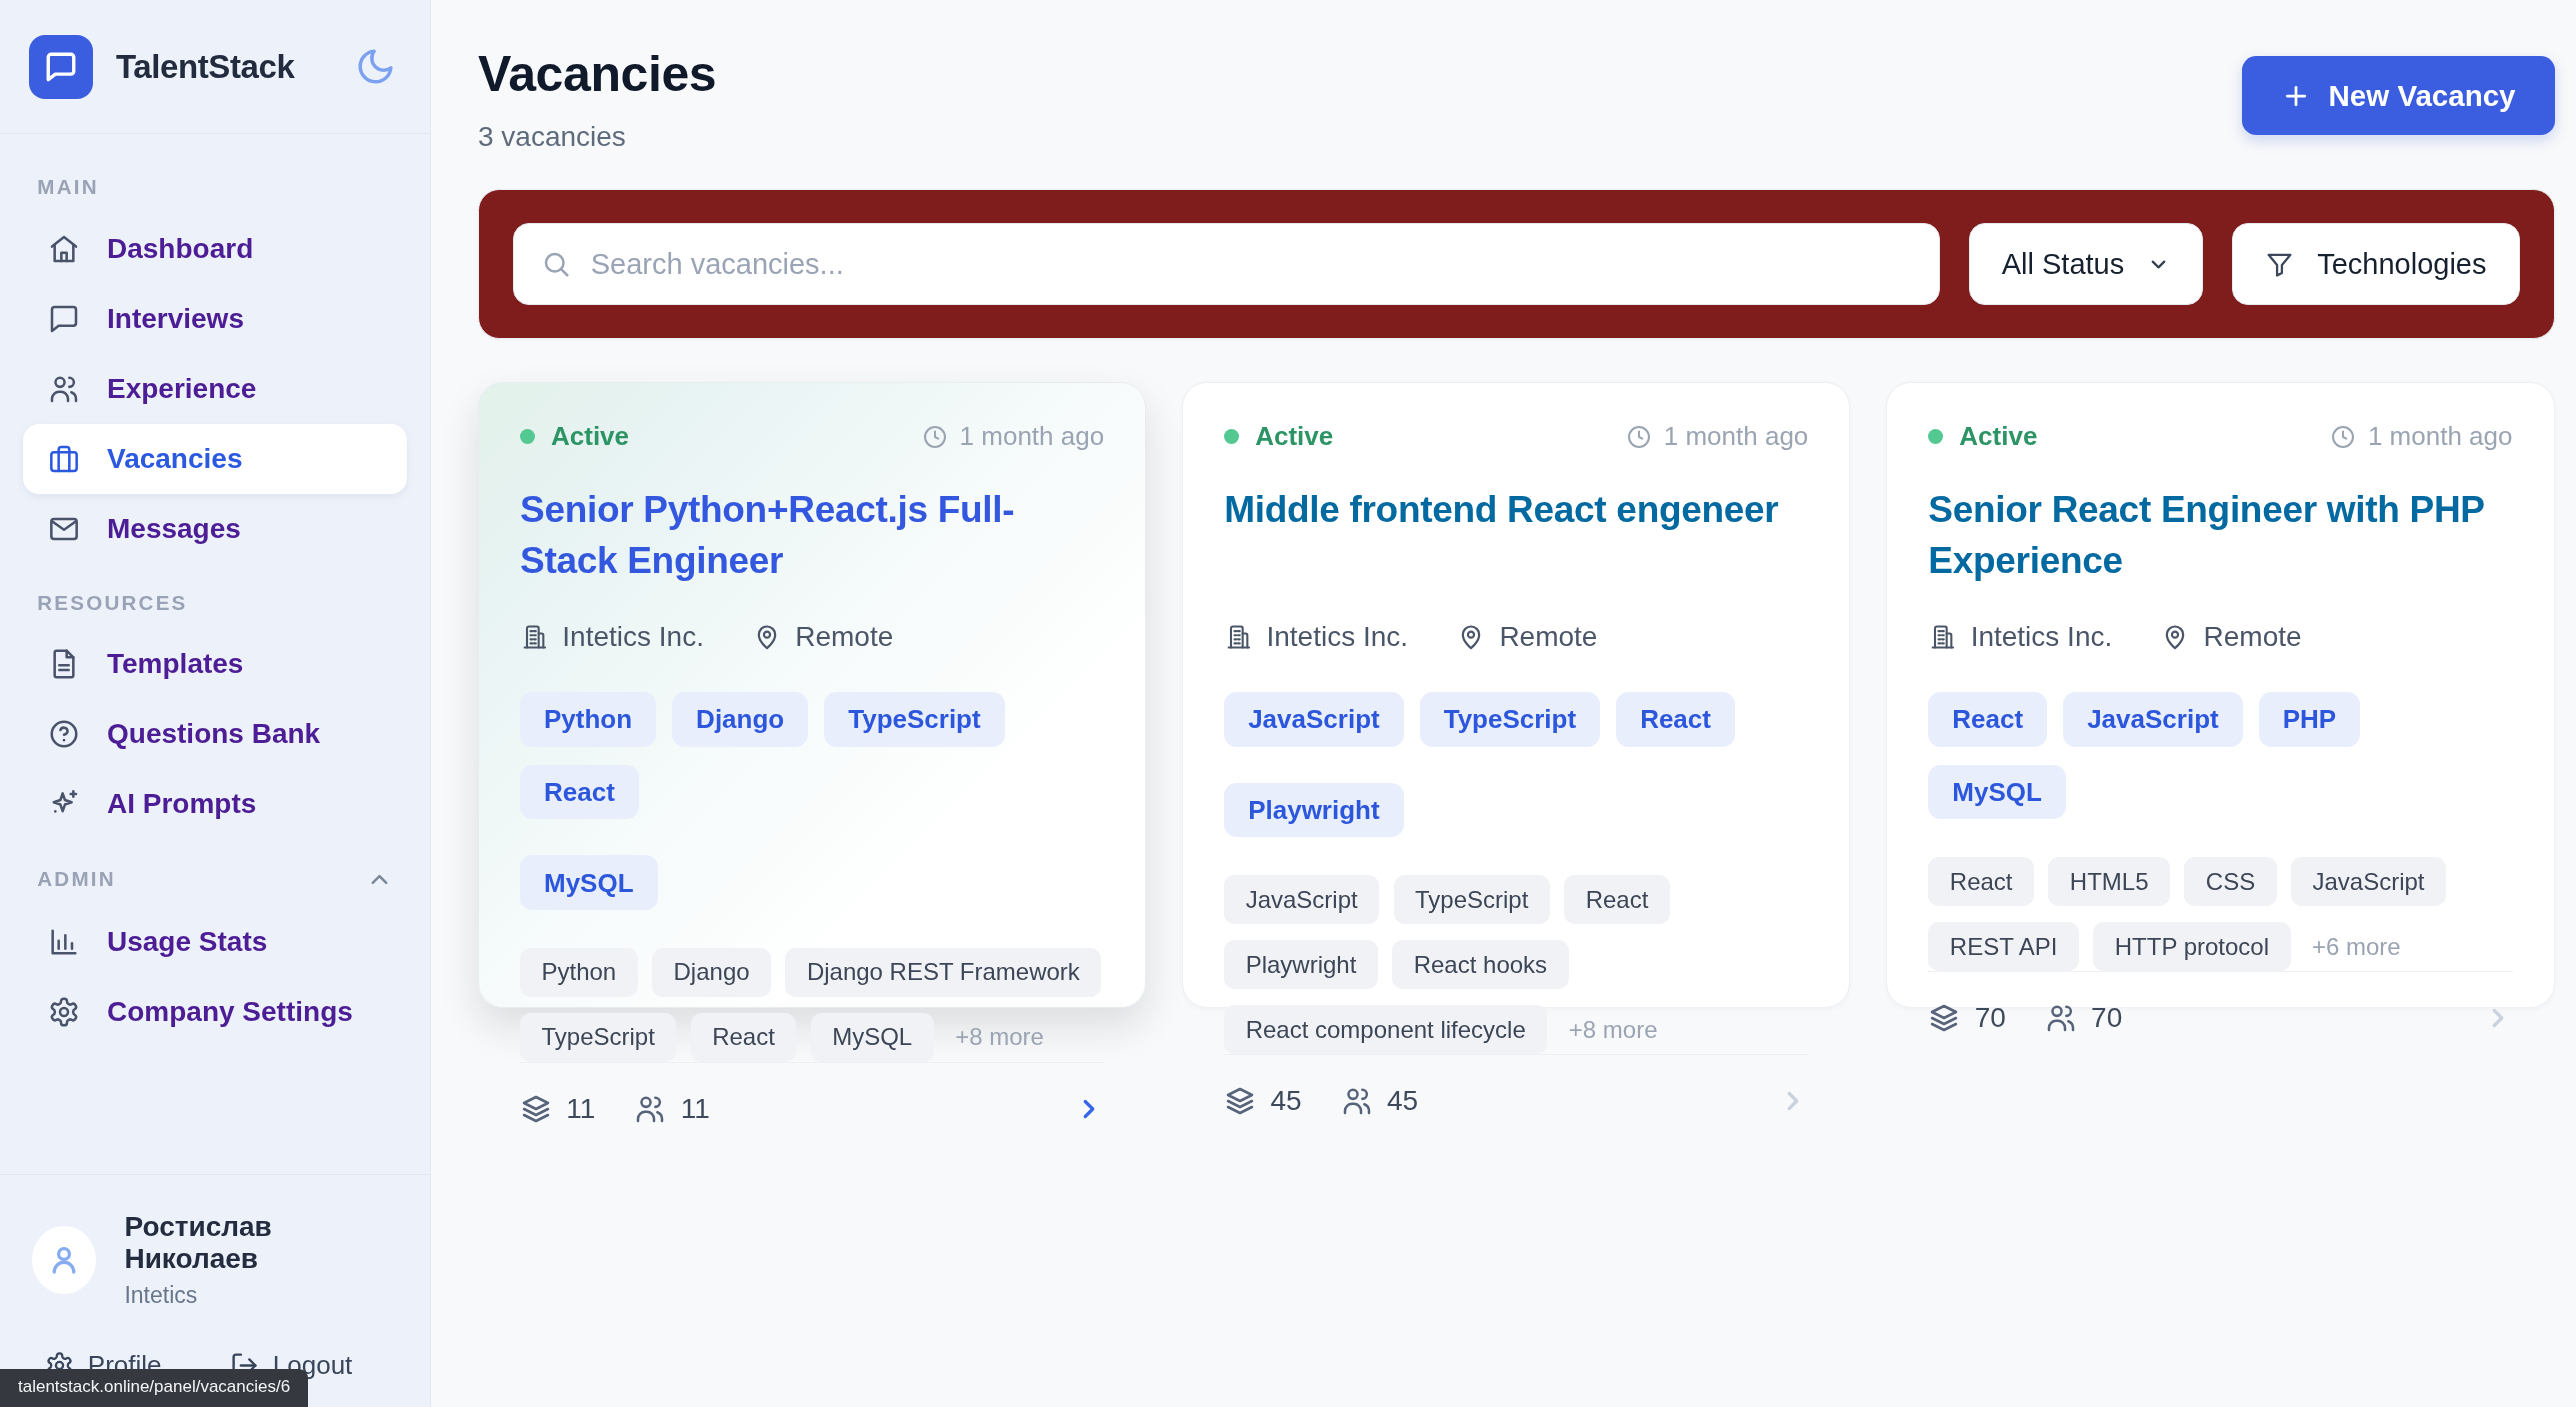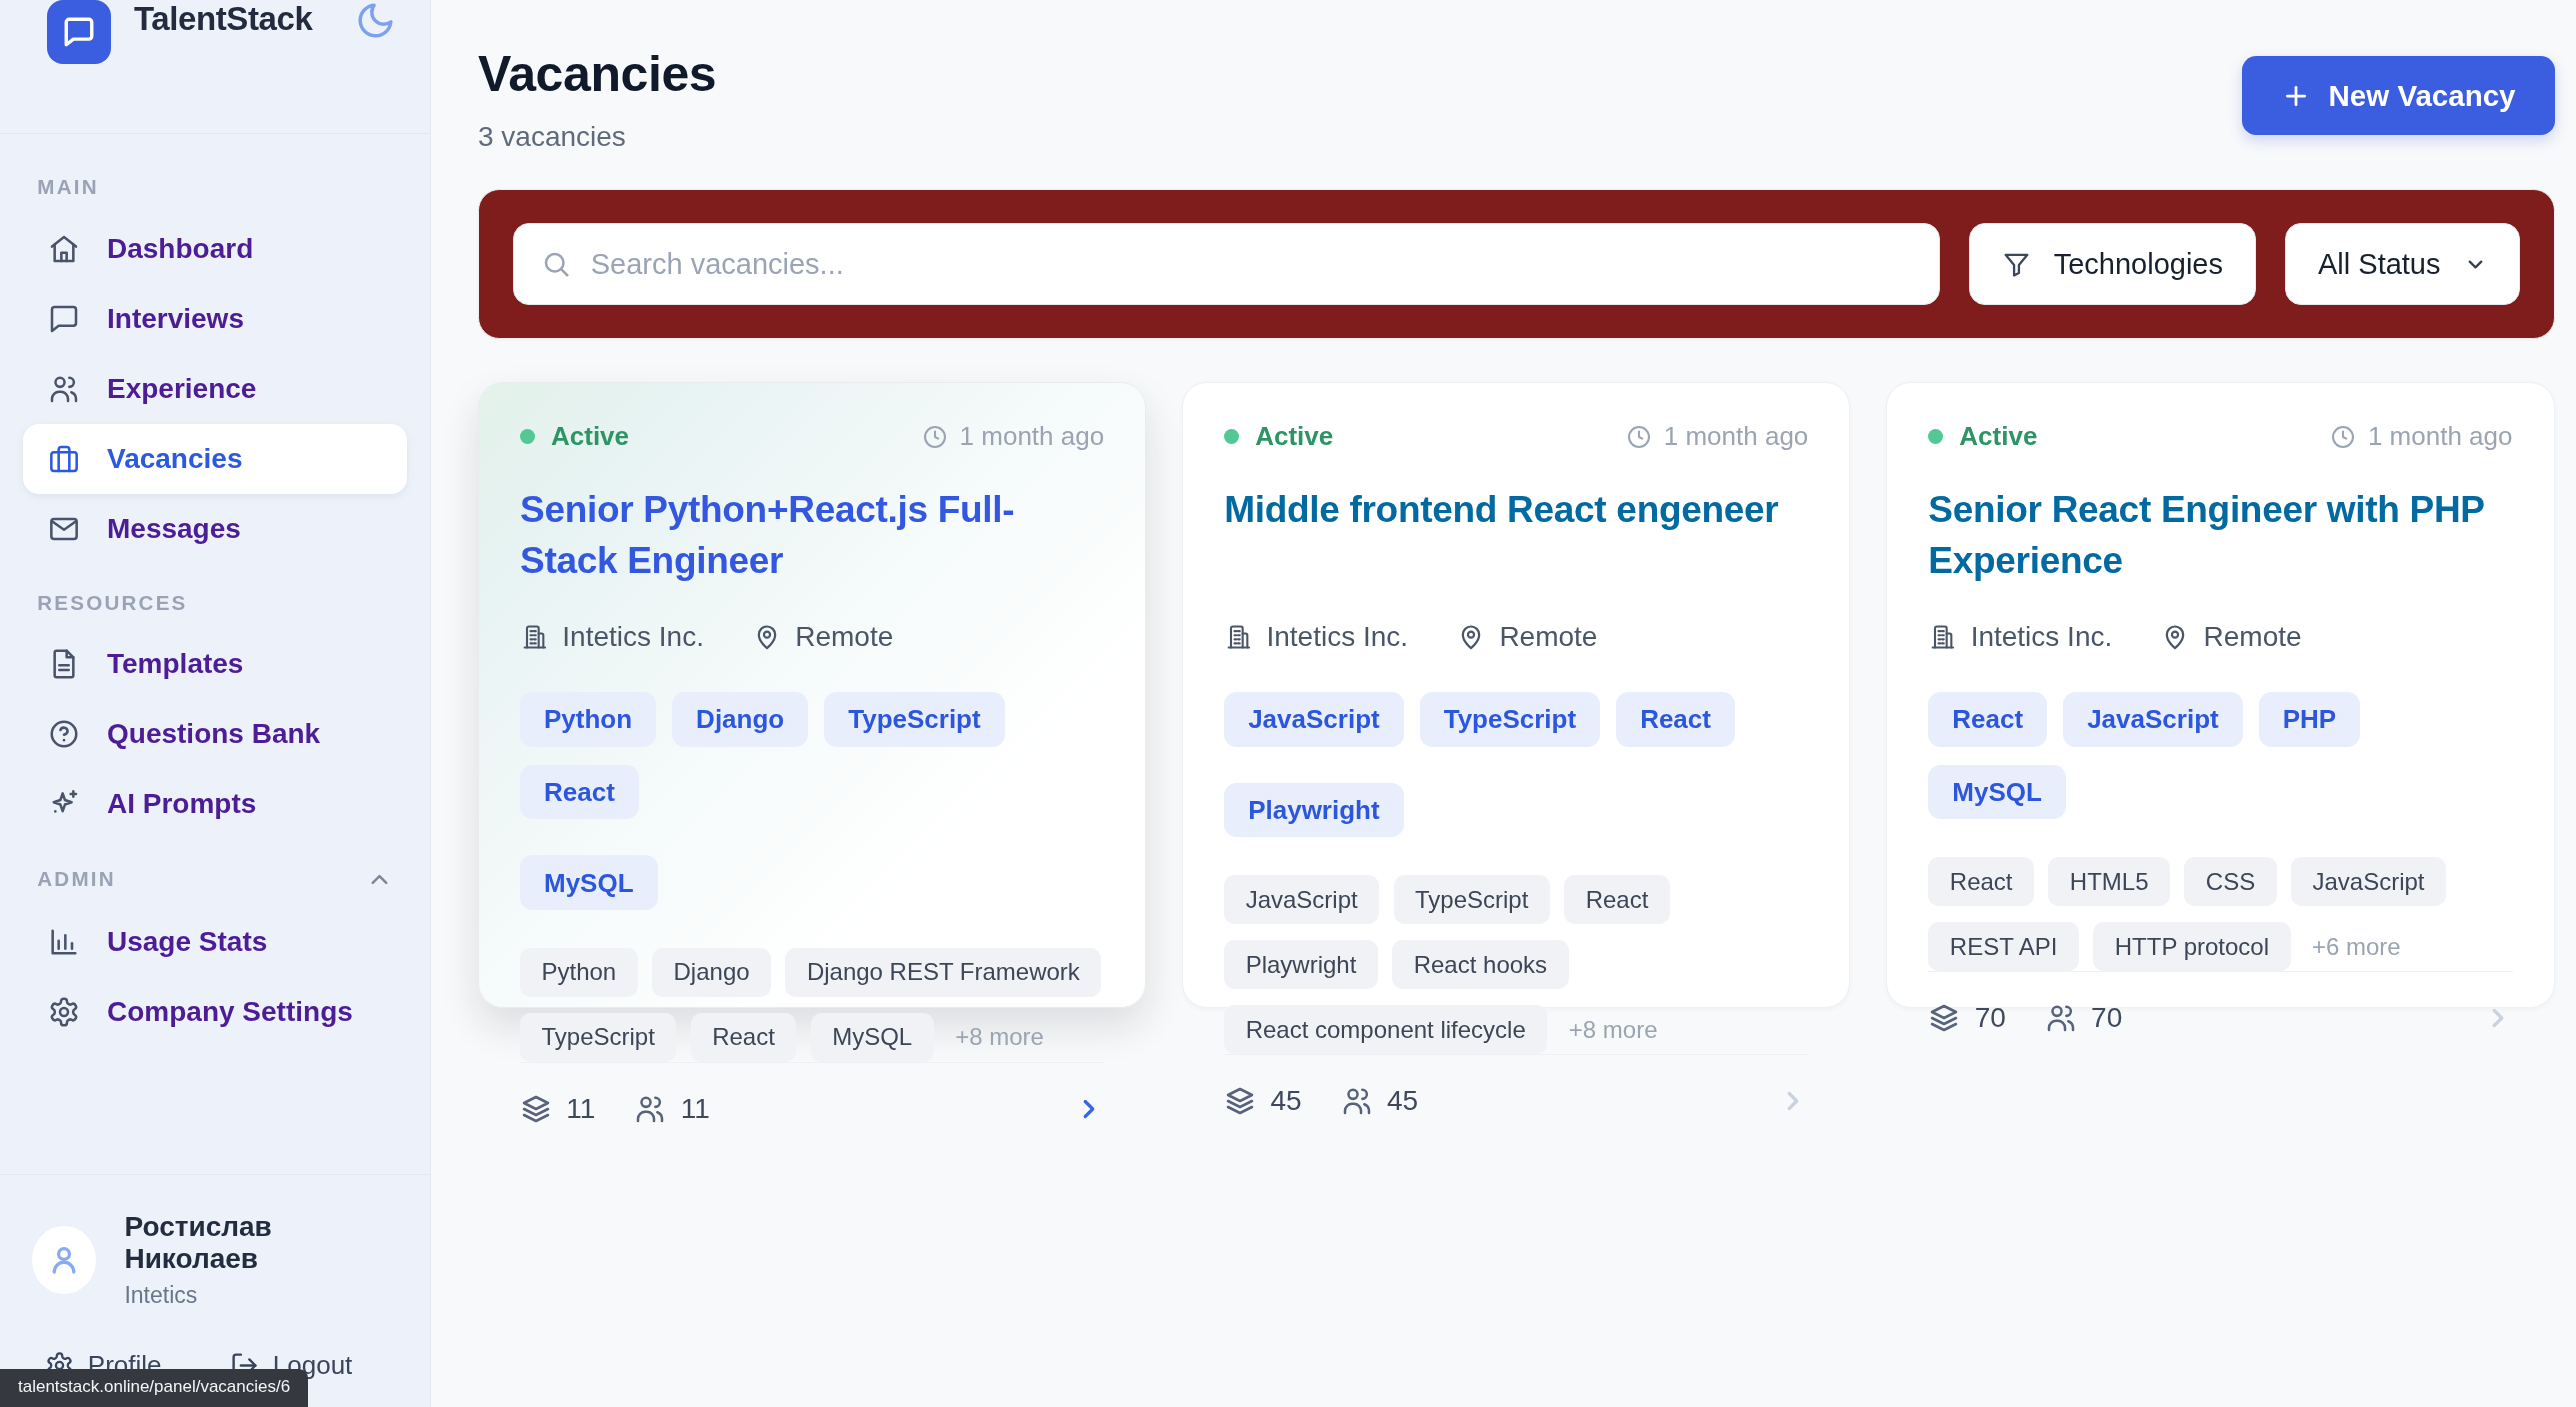--- a/index.html
+++ b/index.html
@@ -11,22 +11,22 @@
   .icon { display:inline-flex; align-items:center; justify-content:center; flex:none; }
   .icon svg { width:100%; height:100%; display:block; }
 
   
   .sidebar {
     position:absolute; left:0; top:0; width:431px; height:1408px;
     background:#edf2fa; border-right:1.8px solid #e2e8f2;
     display:flex; flex-direction:column;
   }
   .sb-header {
-    height:134px; flex:none; display:flex; align-items:flex-start;
-    padding:0 34px 0 47px; gap:23px; border-bottom:1.8px solid #e2e8f2;
+    height:134px; flex:none; display:flex; align-items:center;
+    padding:0 34px 0 29px; gap:23px; border-bottom:1.8px solid #e2e8f2;
   }
   .logo {
     width:64px; height:64px; border-radius:16px; background:#3b5ee0;
     display:flex; align-items:center; justify-content:center; color:#fff;
   }
   .logo .icon { width:34px; height:34px; }
   .app-name { font-size:33px; font-weight:700; color:#222c3e; letter-spacing:-0.4px; }
   .moon-btn { margin-left:auto; width:41px; height:41px; color:#7ba1f0; cursor:pointer; }
 
   .sb-nav { flex:1; padding:14.3px 23px 0; overflow:hidden; }
@@ -343,34 +343,34 @@
     <div class="search-box">
       <span class="icon">
         <svg viewBox="0 0 24 24" fill="none" stroke="currentColor" stroke-width="2" stroke-linecap="round">
             <circle cx="11" cy="11" r="7"></circle>
             <line x1="21" y1="21" x2="16.3" y2="16.3"></line>
           </svg>
       </span>
       <input type="text" placeholder="Search vacancies..." style="">
     </div>
     <button class="filter-btn">
-      <span class="icon funnel">
-        <svg viewBox="0 0 24 24" fill="none" stroke="currentColor" stroke-width="1.9" stroke-linecap="round" stroke-linejoin="round">
-            <path d="M3 4h18l-7 8.5V19l-4 2v-8.5z"></path>
-          </svg>
-      </span>
-      <span>Technologies</span>
-    </button>
-    <button class="filter-btn">
       <span>All Status</span>
       <span class="icon chev">
         <svg viewBox="0 0 24 24" fill="none" stroke="currentColor" stroke-width="2.4" stroke-linecap="round" stroke-linejoin="round">
             <polyline points="6 9 12 15 18 9"></polyline>
           </svg>
       </span>
+    </button>
+    <button class="filter-btn">
+      <span class="icon funnel">
+        <svg viewBox="0 0 24 24" fill="none" stroke="currentColor" stroke-width="1.9" stroke-linecap="round" stroke-linejoin="round">
+            <path d="M3 4h18l-7 8.5V19l-4 2v-8.5z"></path>
+          </svg>
+      </span>
+      <span>Technologies</span>
     </button>
   </div>
 
   <div class="cards" id="cards-grid">
       <article class="card highlight">
         <div class="status-row">
           <span class="status-dot"></span>
           <span class="status-text">Active</span>
           <span class="posted">
             <span class="icon">

